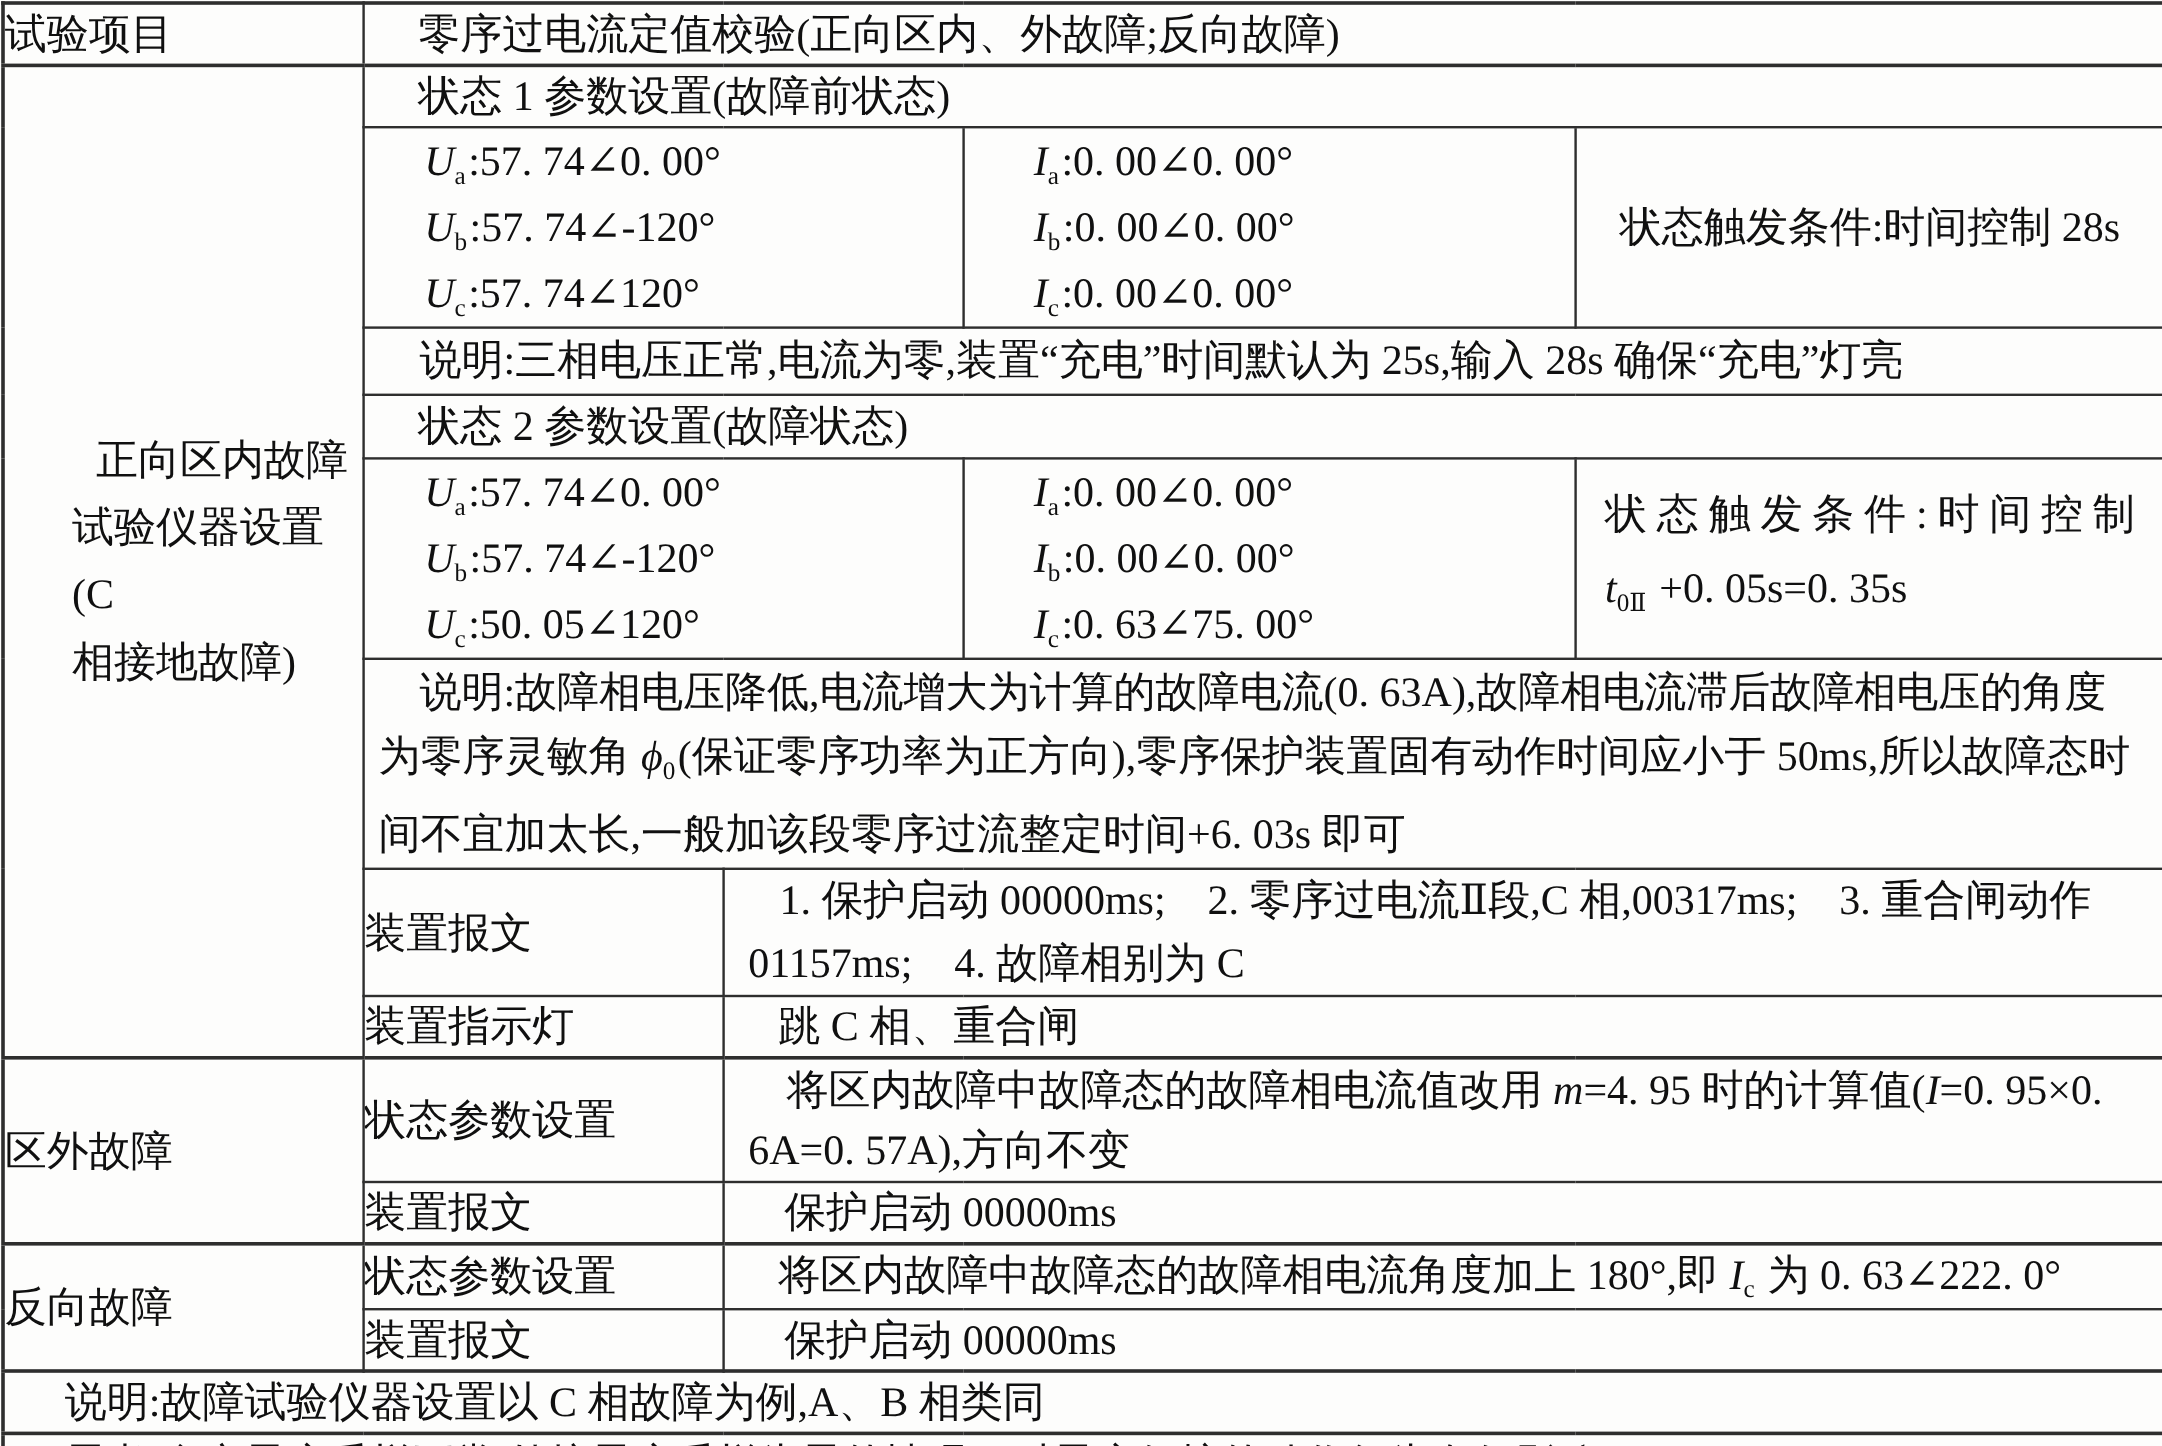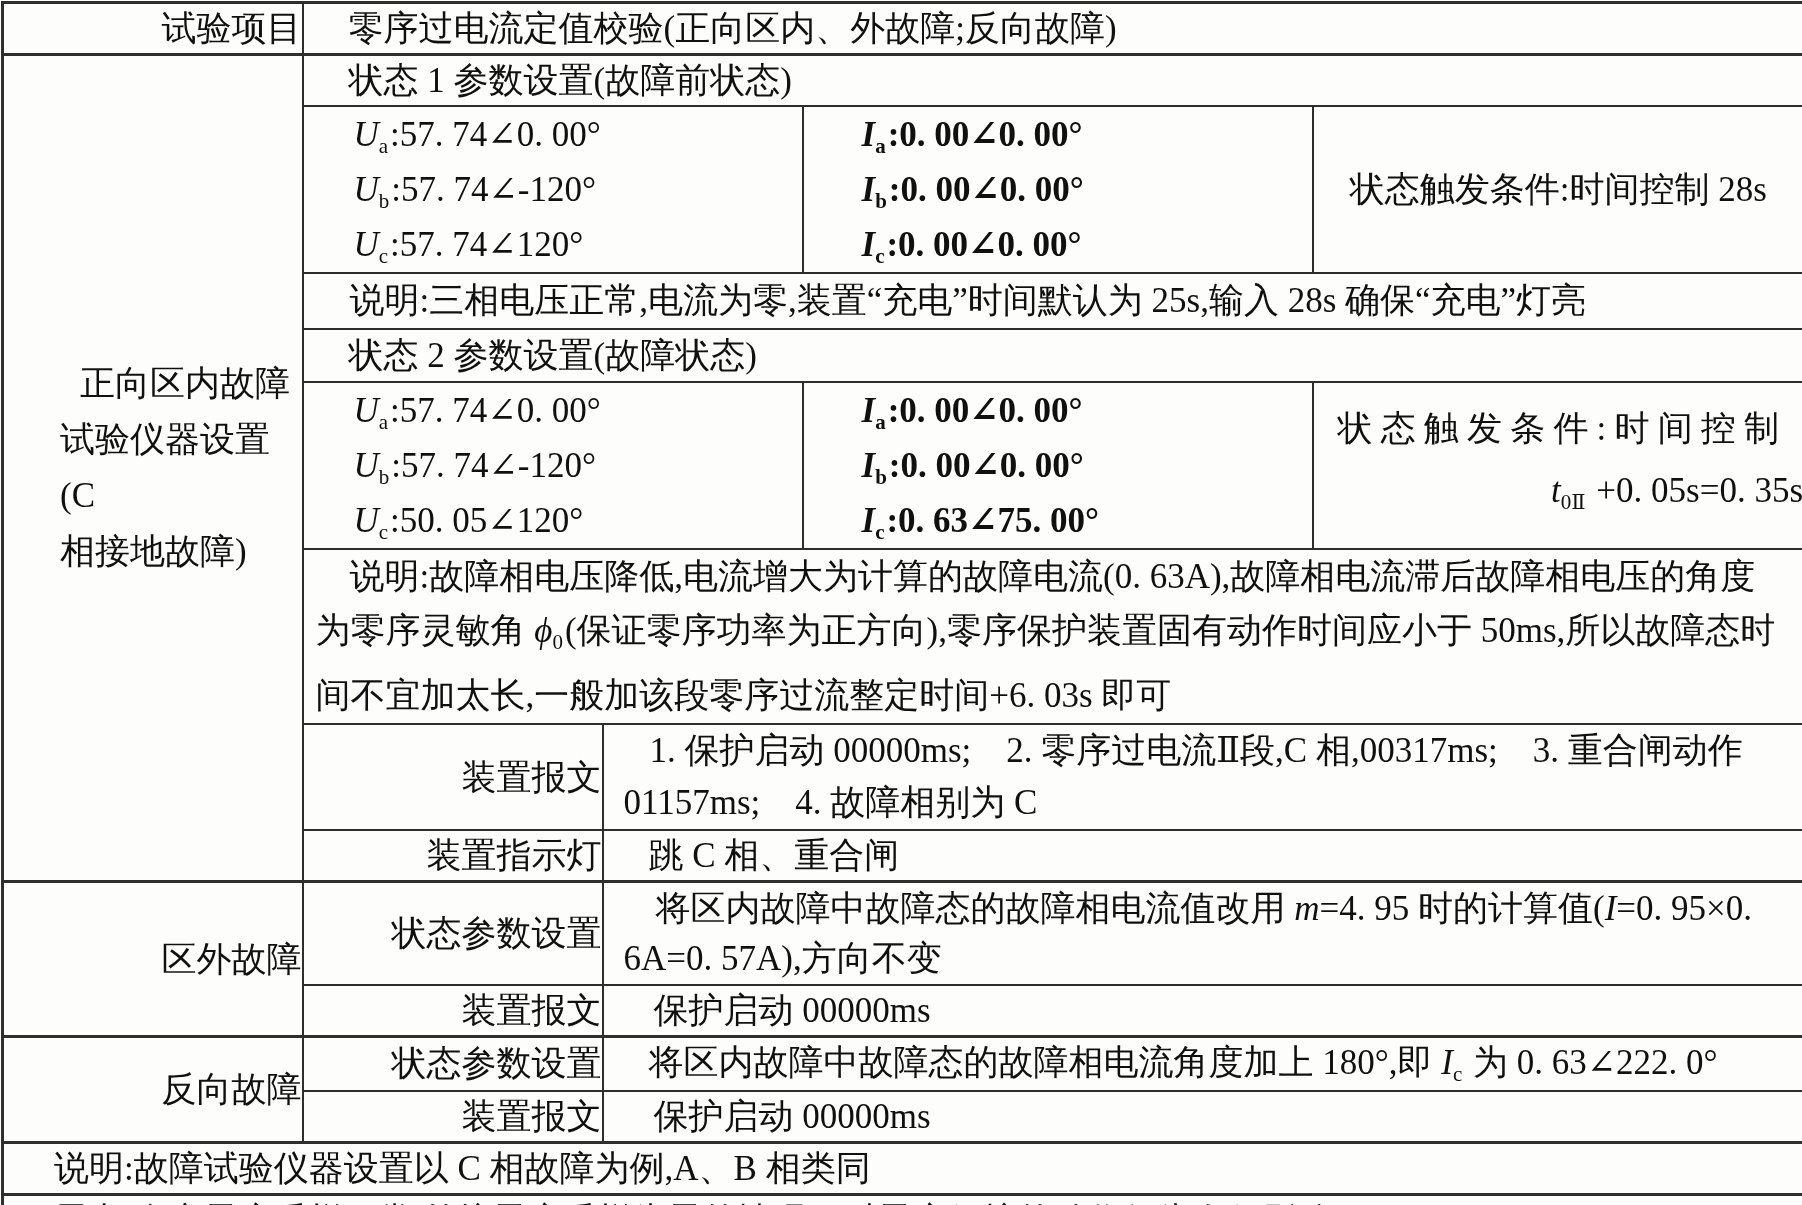--- a/index.html
+++ b/index.html
@@ -10,34 +10,34 @@
   }
   table.rec{
     border-collapse:collapse;table-layout:fixed;
     width:1800px;margin:1px 0 0 1px;
     font-size:35px;line-height:1.4;
   }
   table.rec{border:3px solid #2e2e2e;}
   td{border:2px solid #2e2e2e;padding:0;vertical-align:middle;overflow:hidden;}
   tr.sec td{border-top:3px solid #2e2e2e;}
   tr.last td{border-bottom:6px double #2e2e2e;}
-  .center{text-align:right;margin-left:24px;}
+  .center{text-align:left;margin-left:24px;}
   .nowrap{white-space:nowrap;}
   .pl45{padding-left:45px;}
   .pl50{padding-left:50px;}
   .biglbl{padding-left:56px;line-height:56px;}
   .biglbl .tl1{text-indent:20px;}
   .pline{height:55px;line-height:55px;padding-left:50px;white-space:nowrap;}
-  .icol .pline{padding-left:58px;font-weight:bold;}
+  .icol .pline{padding-left:58px;}
   .var{font-style:italic;}
   sub{font-size:0.6em;font-style:normal;vertical-align:-0.35em;letter-spacing:0;margin-right:2px;}
   .note{padding:0 26px 0 12px;text-indent:34px;line-height:54px;text-align:left;}
   .trig{text-align:center;}
   .t2 .spread{text-align:justify;text-align-last:justify;padding:0 24px;line-height:62px;}
-  .t2 .tline{padding-left:24px;line-height:62px;white-space:nowrap;text-align:right;}
+  .t2 .tline{padding-left:24px;line-height:62px;white-space:nowrap;text-align:left;}
   .listpad{padding:0 22px 0 20px;text-indent:26px;line-height:52px;text-align:left;}
   .wrap2{padding:0 26px 0 20px;text-indent:32px;line-height:50px;text-align:left;}
 </style>
 </head>
 <body>
 
 <div class="sheet">
 <table class="rec">
   <colgroup>
     <col style="width:300px">

